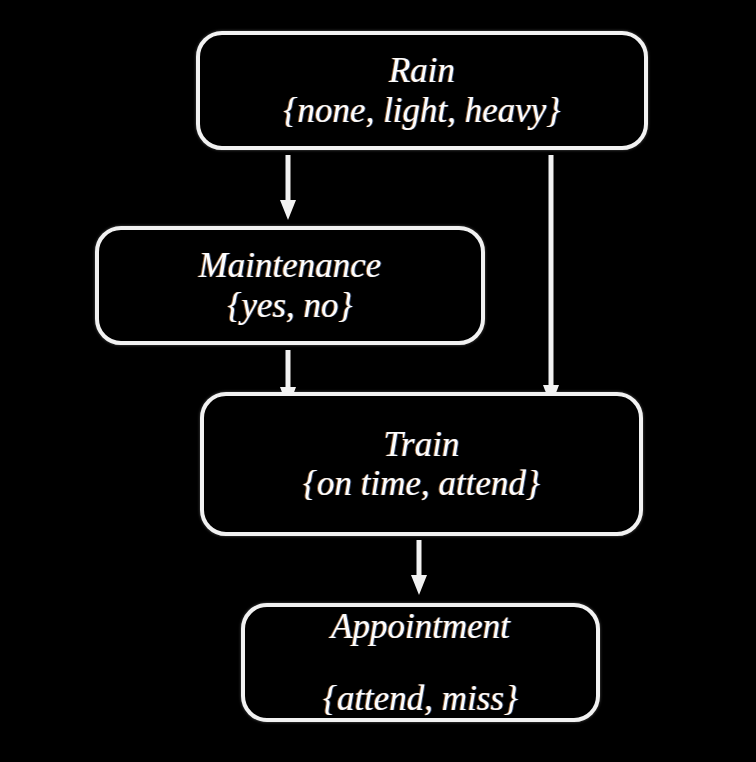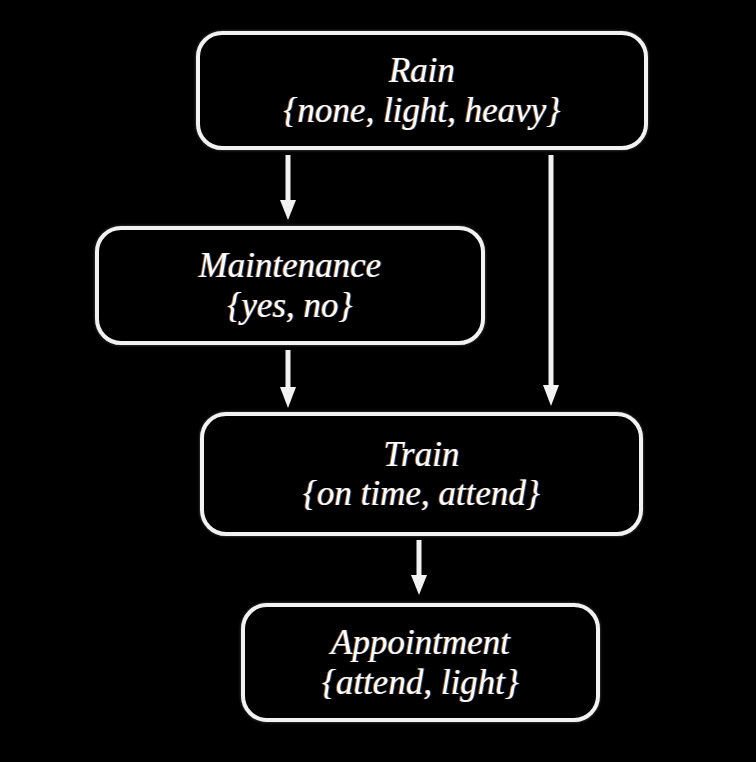--- a/index.html
+++ b/index.html
@@ -36,22 +36,22 @@
     white-space: nowrap;
     text-align: center;
     text-shadow: -1px 0 0 rgba(255,170,90,0.55), 1px 0 0 rgba(120,170,255,0.45);
   }
   .node-name { font-size: 35px; }
   .node-states { font-size: 35px; }
 
   
   #node-rain        { left: 196px; top: 31px;  width: 452px; height: 119px; }
   #node-maintenance { left: 95px;  top: 226px; width: 390px; height: 119px; }
-  #node-train       { left: 200px; top: 412px; width: 443px; height: 124px; }
-  #node-appointment { left: 241px; top: 603px; width: 359px; height: 119px; }
+  #node-train       { left: 200px; top: 392px; width: 443px; height: 144px; }
+  #node-appointment { left: 241px; top: 603px; width: 359px; height: 119px; justify-content: space-between; }
 
   .edge {
     position: absolute;
     overflow: visible;
   }
   .edge line {
     stroke: #f2f2f2;
     stroke-width: 5;
   }
   .edge polygon {
@@ -93,16 +93,16 @@
     <div class="node-states">{yes, no}</div>
   </div>
 
   <div class="node" id="node-train">
     <div class="node-name">Train</div>
     <div class="node-states">{on time, attend}</div>
   </div>
 
   <div class="node" id="node-appointment">
     <div class="node-name">Appointment</div>
-    <div class="node-states">{attend, light}</div>
+    <div class="node-states">{attend, miss}</div>
   </div>
 
 </div>
 
 </body></html>

